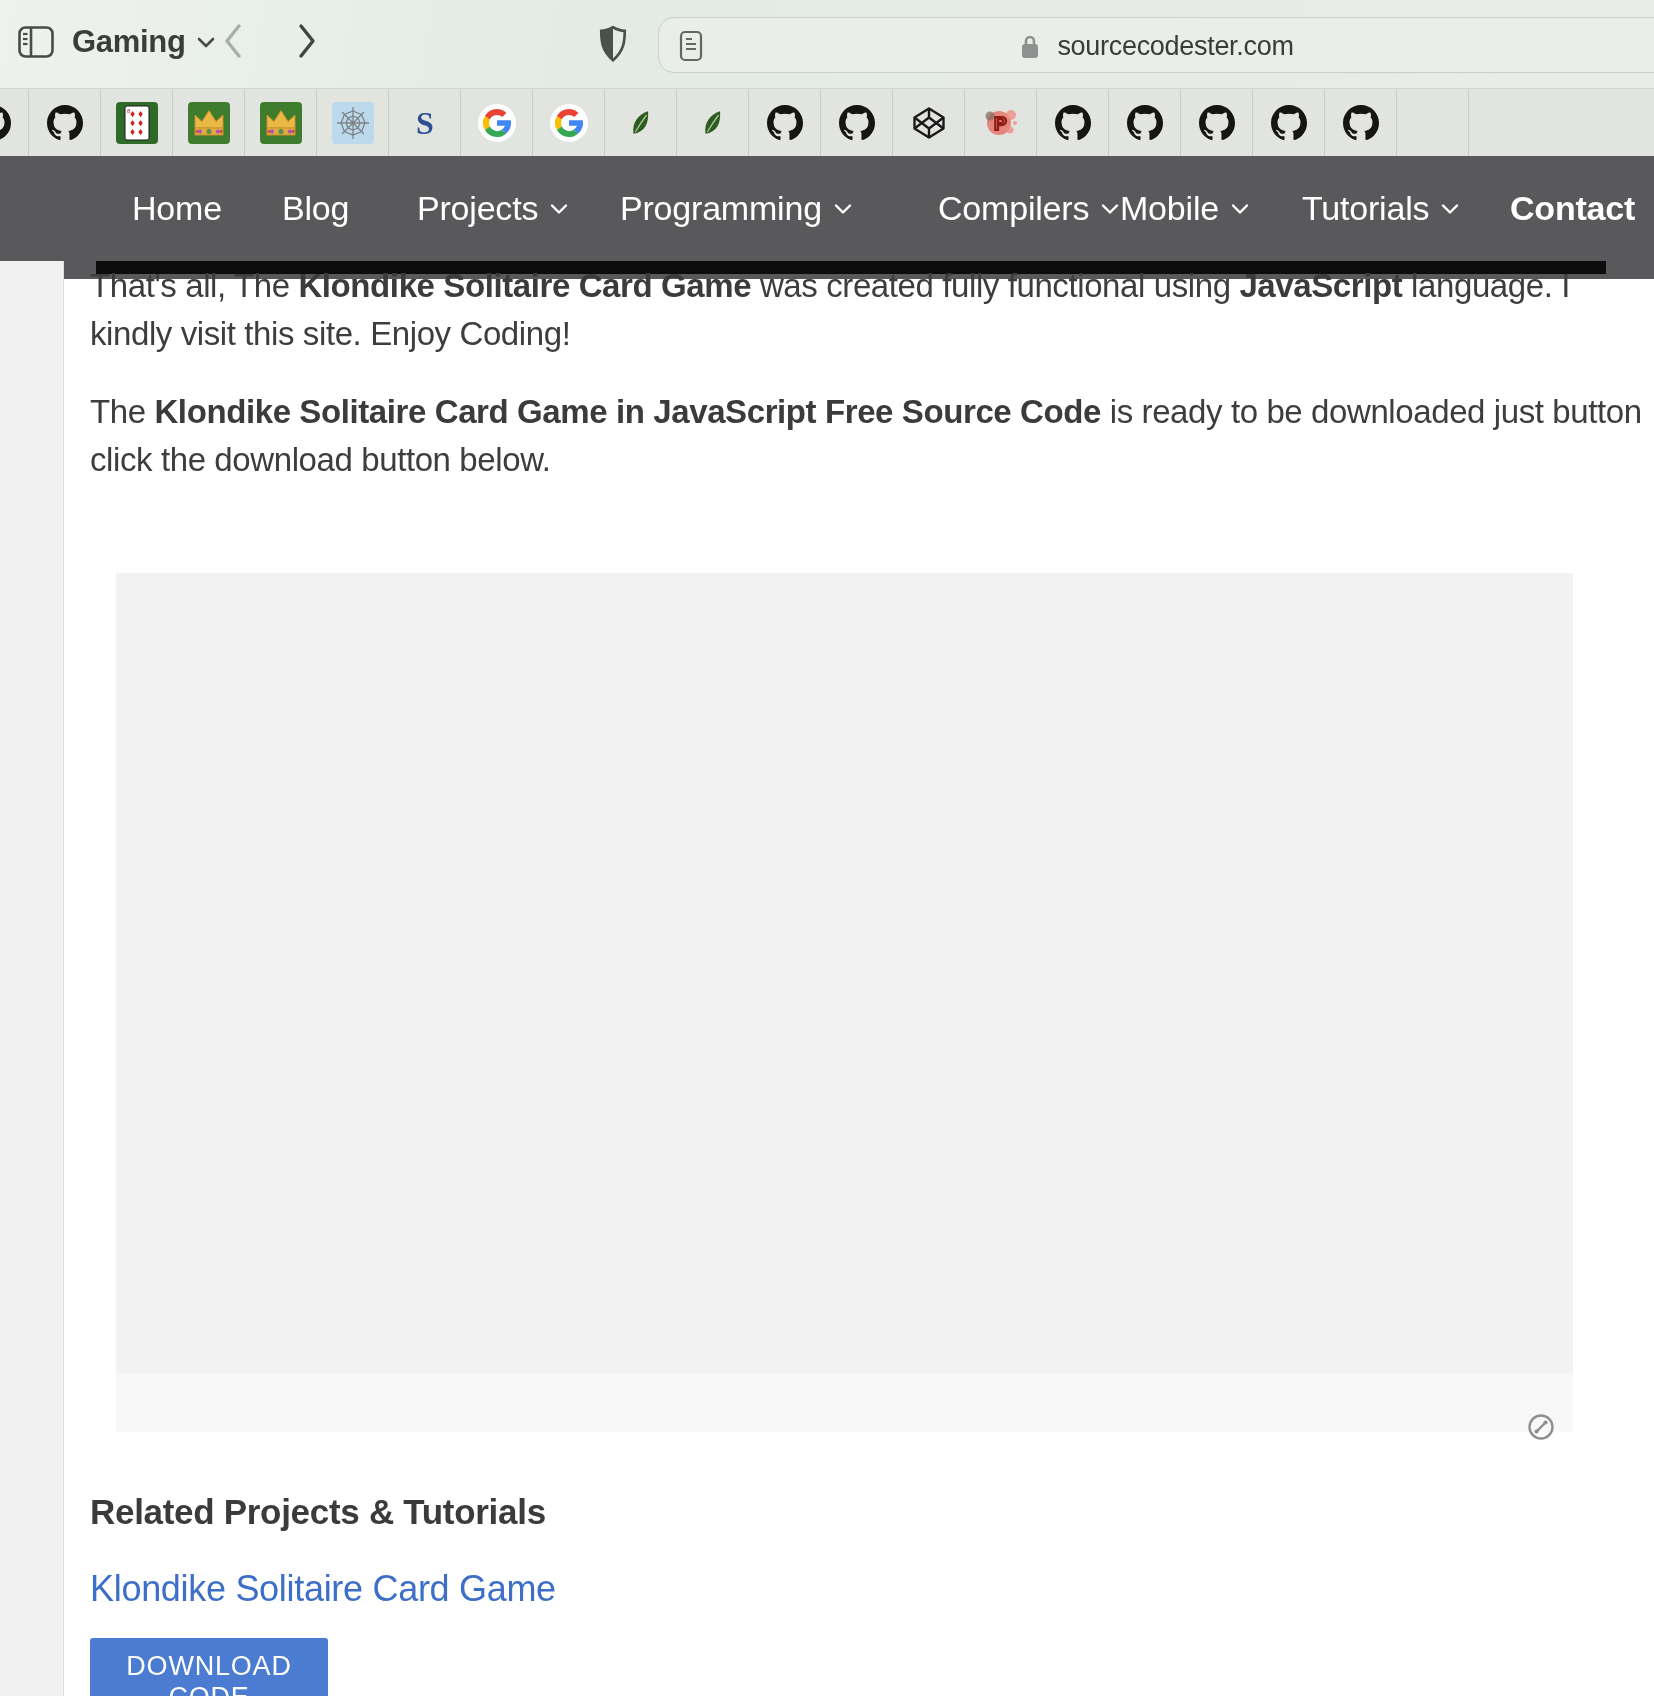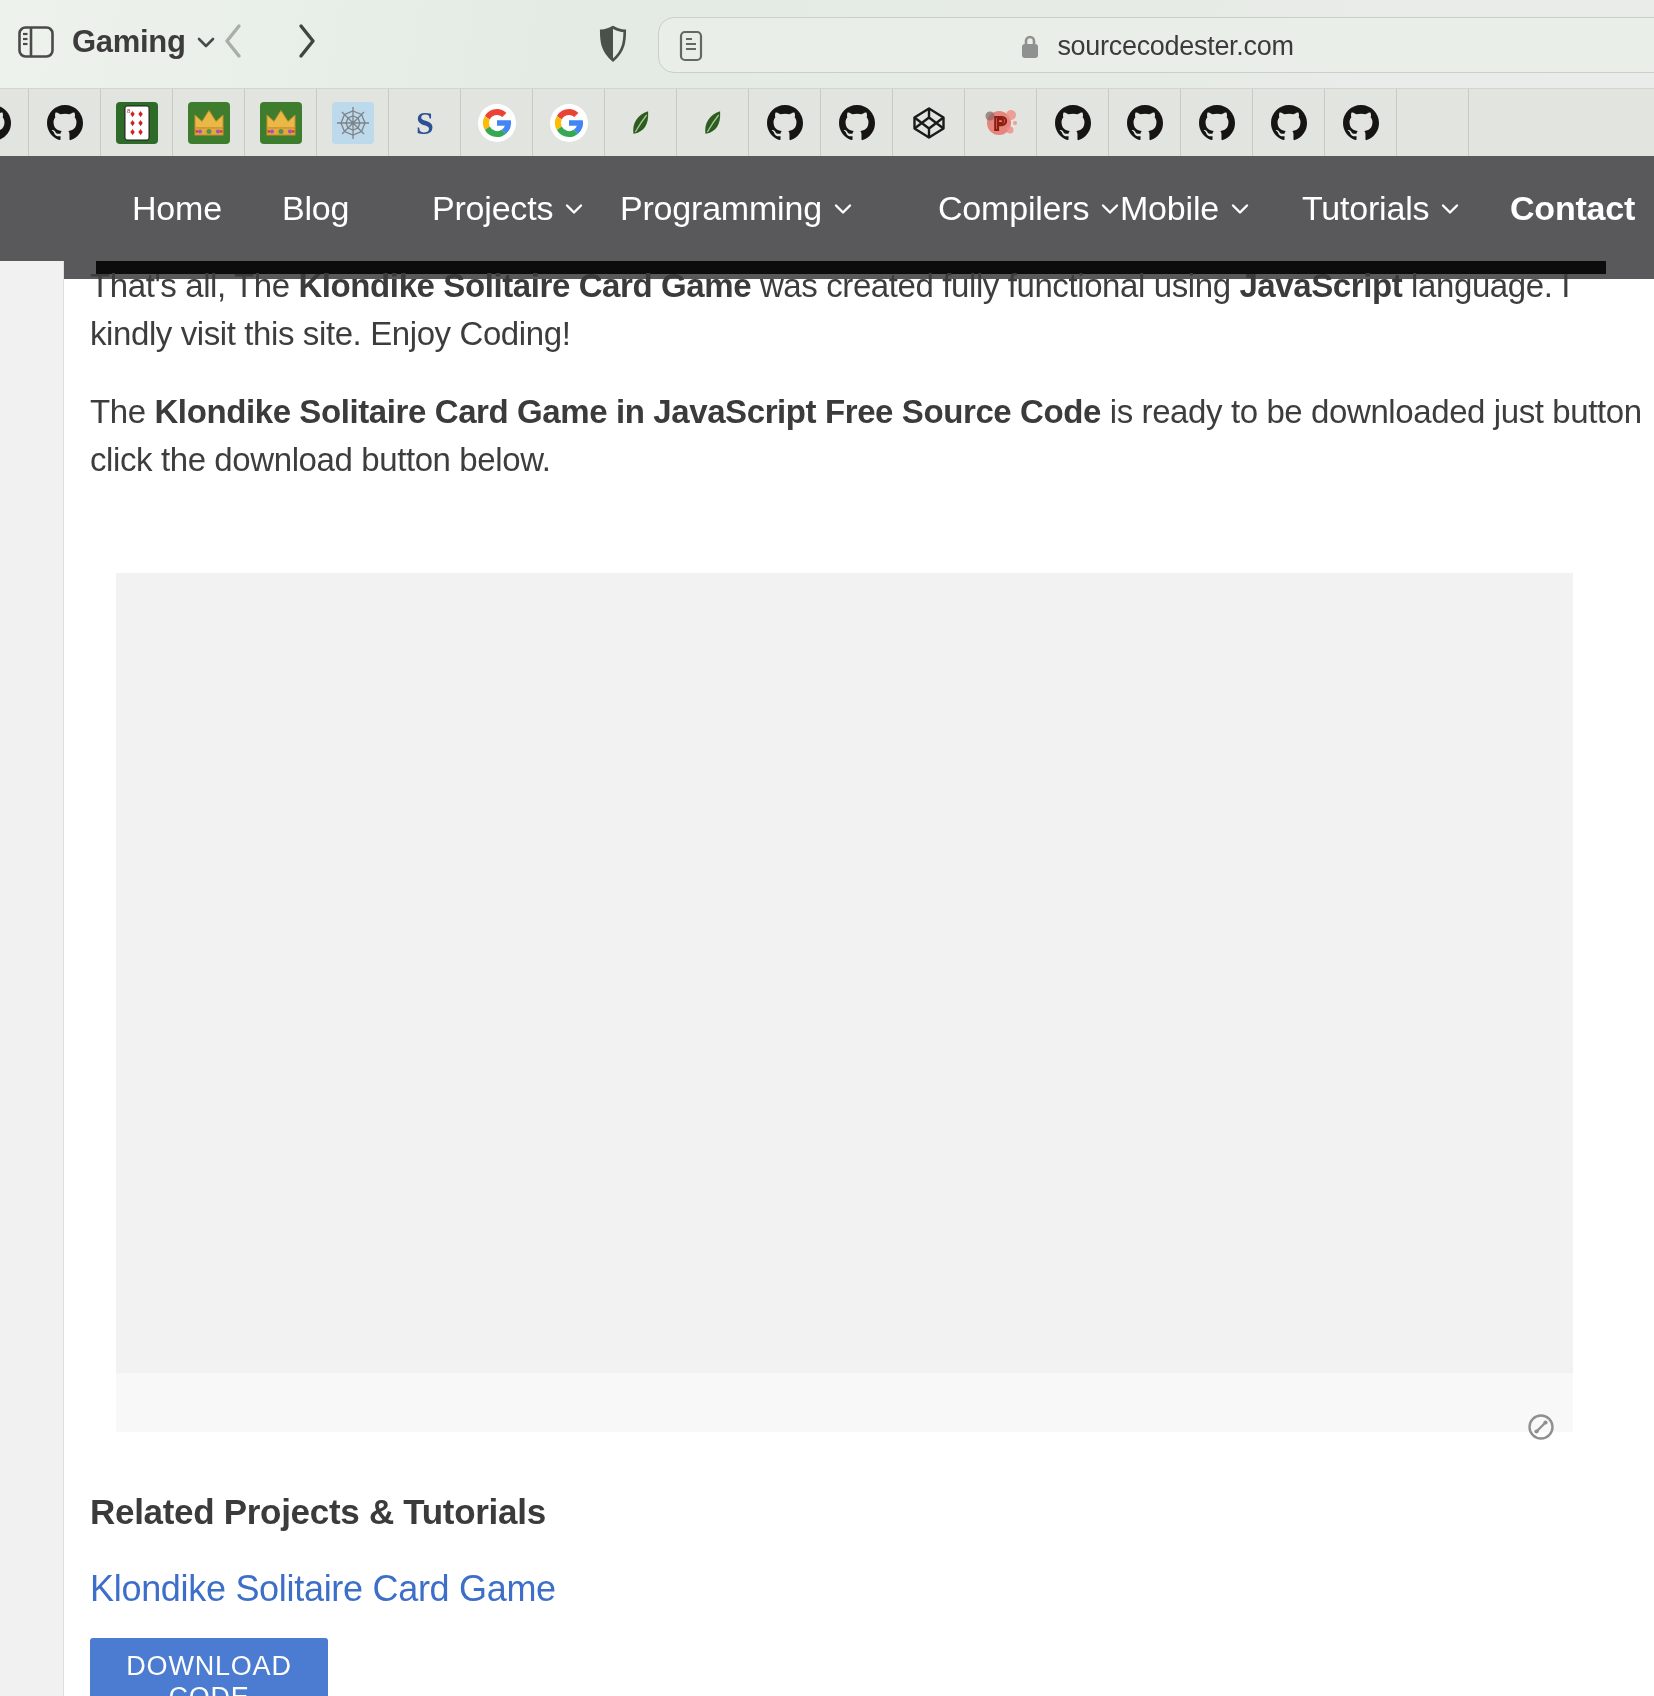--- a/index.html
+++ b/index.html
@@ -352,21 +352,21 @@
     <div class="tab"></div>
   </div>
 
 <div class="site-nav">
     <div class="nav-item" style="left: 132px;">
       <span>Home</span>
     </div>
     <div class="nav-item" style="left: 282px;">
       <span>Blog</span>
     </div>
-    <div class="nav-item" style="left: 417px; margin-left: 15px;">
+    <div class="nav-item" style="left: 417px;">
       <span>Projects</span>
       <span class="icon icon-nav-chevron">
         <svg viewBox="0 0 18 12" width="18" height="12">
           <polyline points="2,2.5 9,9.5 16,2.5" fill="none" stroke="#ffffff" stroke-width="2.4" stroke-linecap="round" stroke-linejoin="round"></polyline>
         </svg>
       </span>
     </div>
     <div class="nav-item" style="left: 620px;">
       <span>Programming</span>
       <span class="icon icon-nav-chevron">

